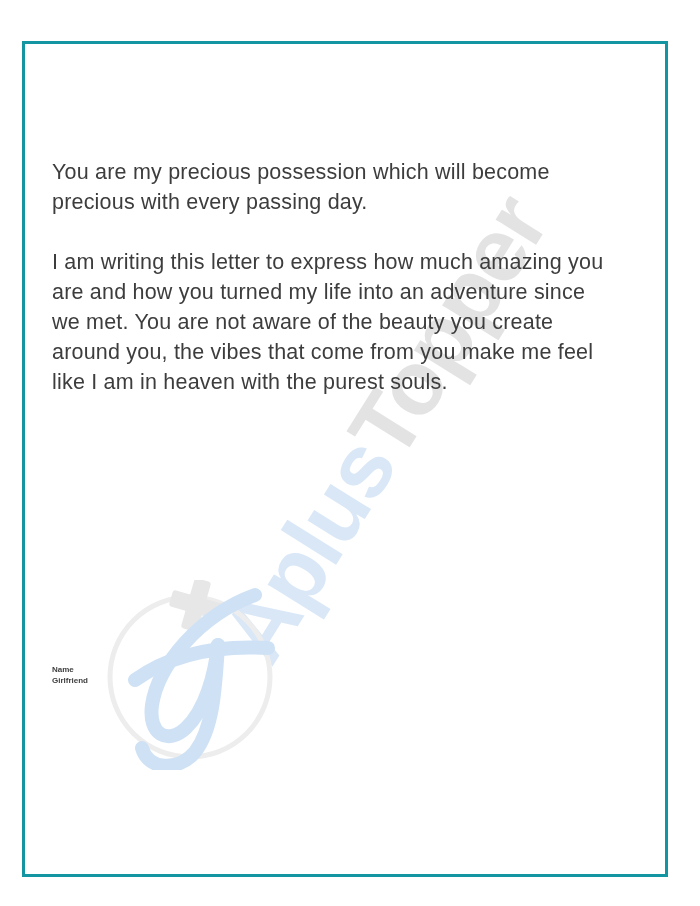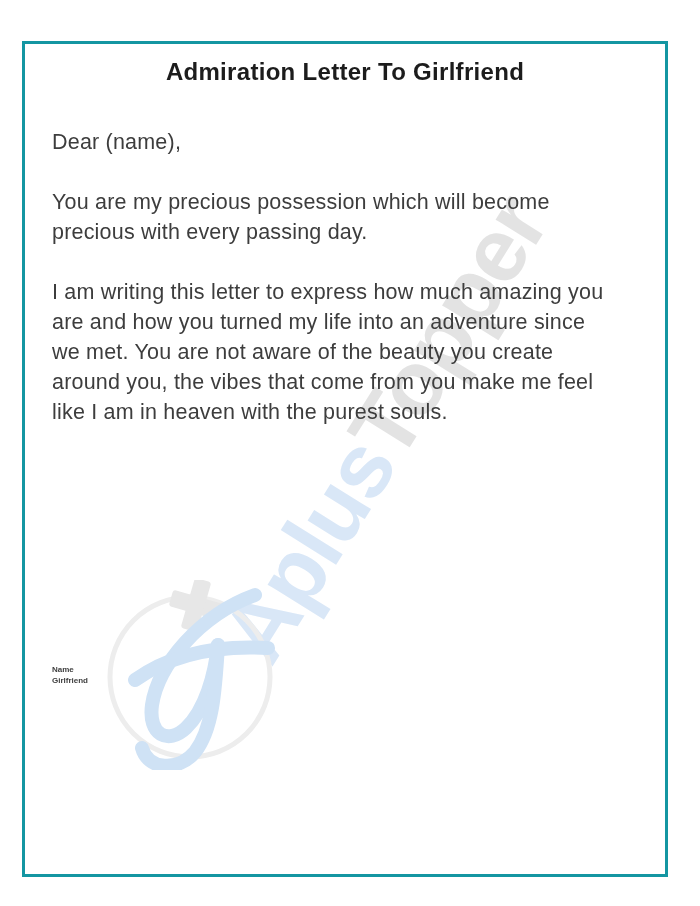--- a/index.html
+++ b/index.html
@@ -103,24 +103,22 @@
     </g>
     <g fill="none" stroke="var(--logo-blue)" stroke-width="14" stroke-linecap="round">
       <path d="M 155 15 C 100 35, 58 85, 52 125 C 48 155, 68 165, 86 148 C 105 130, 115 95, 118 65"></path>
       <path d="M 118 65 C 115 115, 112 150, 95 172 C 78 192, 48 190, 42 168"></path>
       <path d="M 35 100 C 70 75, 115 65, 168 68"></path>
     </g>
   </svg>
 
   <div class="frame"></div>
 
-  <h1 class="title">Admiration Letter To Girlfriend</h1>
 
   <div class="letter-body">
-    <div class="salutation">Dear (name),</div>
     <p class="para">You are my precious possession which will become
 precious with every passing day.</p>
     <p class="para">I am writing this letter to express how much amazing you
 are and how you turned my life into an adventure since
 we met. You are not aware of the beauty you create
 around you, the vibes that come from you make me feel
 like I am in heaven with the purest souls.</p>
   </div>
 
   <div class="footer-labels">

